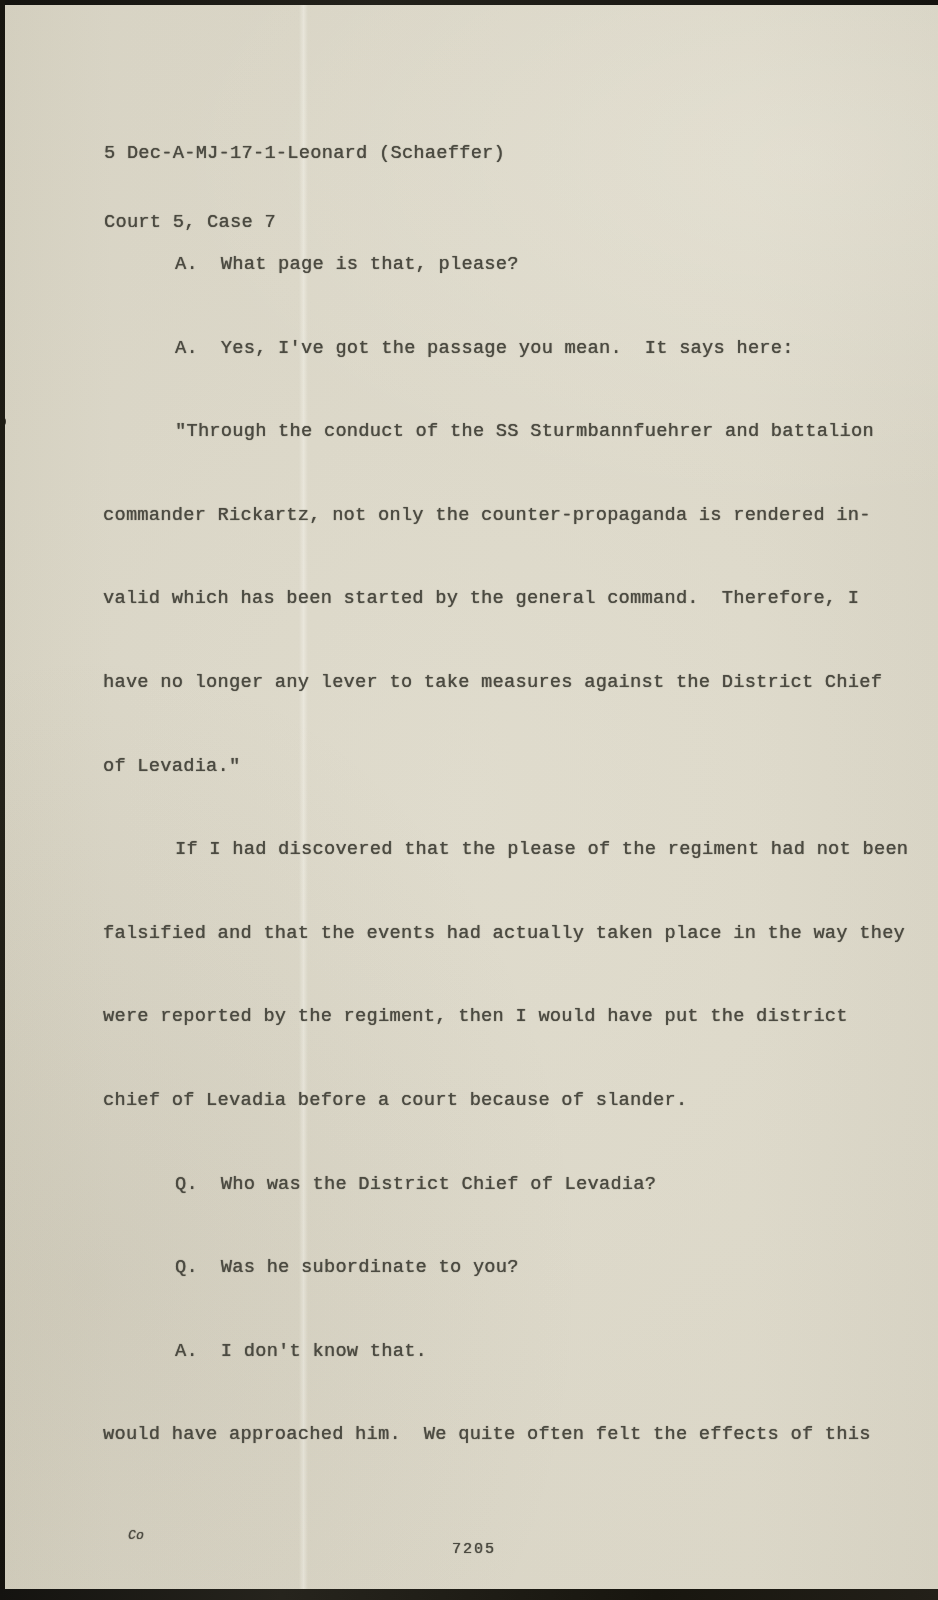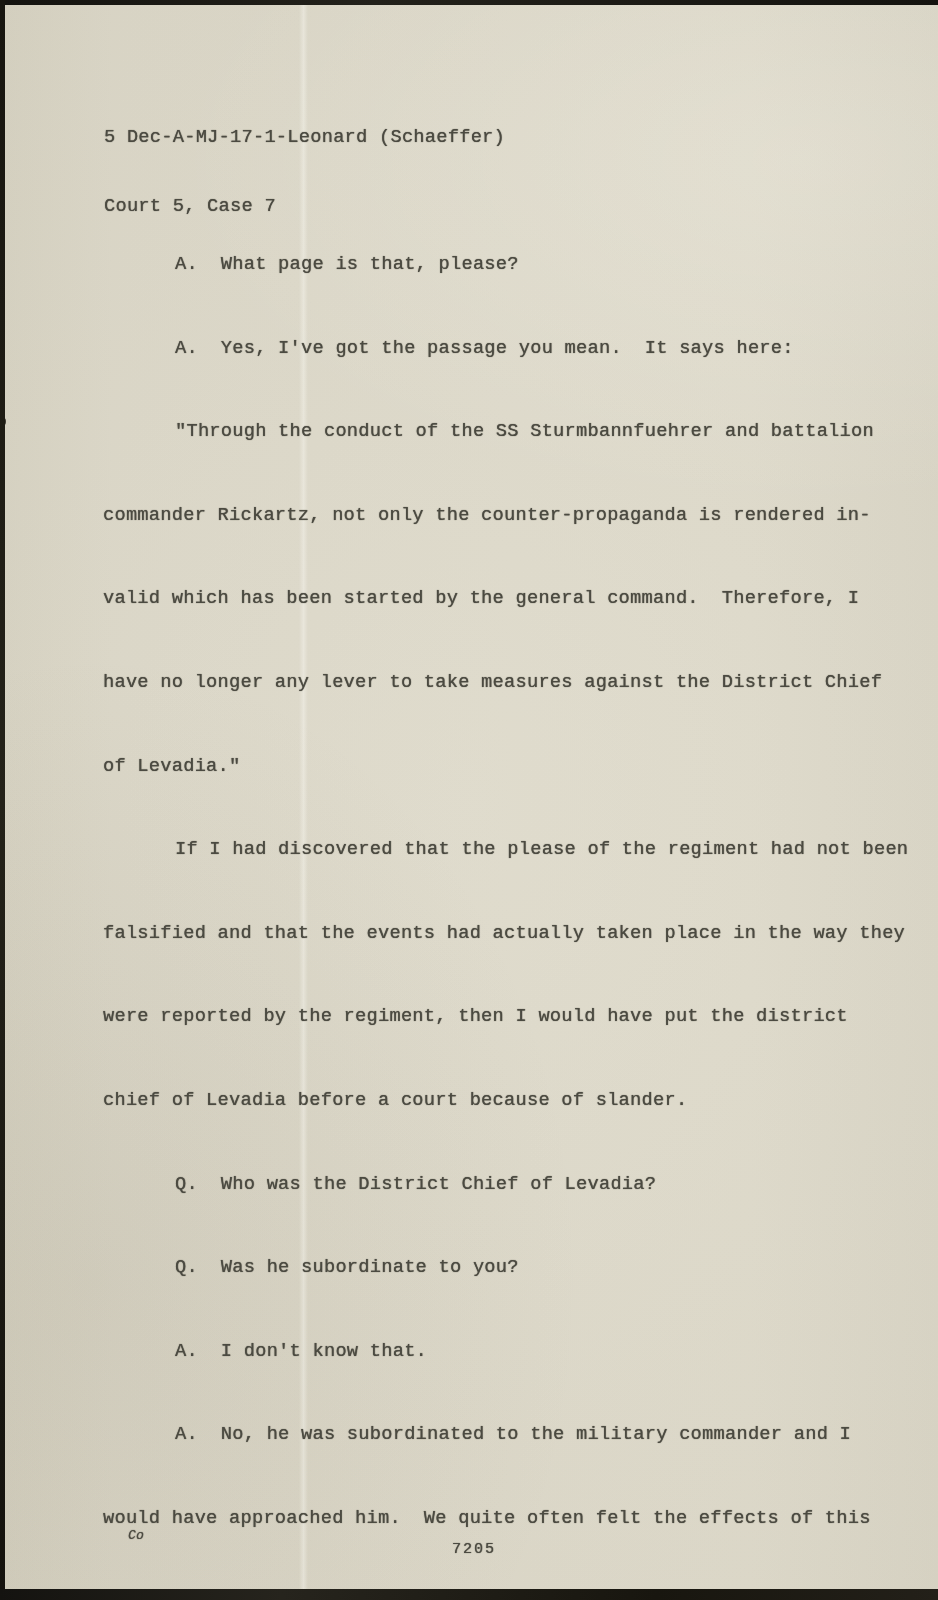--- a/index.html
+++ b/index.html
@@ -38,21 +38,21 @@
   .typewriter {
     white-space: pre;
     font-size: 18.6px;
     letter-spacing: 0.3px;
     color: #4b4a41;
     text-shadow: 0 0 1.1px rgba(72,70,60,0.85), 0.4px 0.4px 0.6px rgba(72,70,60,0.35);
   }
   .header {
     position: absolute;
     left: 104px;
-    top: 80px;
+    top: 96px;
     line-height: 23px;
   }
   .body-block {
     position: absolute;
     left: 103px;
     top: 202px;
     width: 790px;
   }
   .line {
     height: 41.6px;
@@ -96,21 +96,20 @@
     <div class="line">valid which has been started by the general command.  Therefore, I</div>
     <div class="line">have no longer any lever to take measures against the District Chief</div>
     <div class="line">of Levadia."</div>
     <div class="line indent">If I had discovered that the please of the regiment had not been</div>
     <div class="line">falsified and that the events had actually taken place in the way they</div>
     <div class="line">were reported by the regiment, then I would have put the district</div>
     <div class="line">chief of Levadia before a court because of slander.</div>
     <div class="line indent">Q.  Who was the District Chief of Levadia?</div>
     <div class="line indent">Q.  Was he subordinate to you?</div>
     <div class="line indent">A.  I don't know that.</div>
-    <div class="line indent">A.  No, he was subordinated to the military commander and I</div>
     <div class="line">would have approached him.  We quite often felt the effects of this</div>
     
     
     
     
     
     
     
     
     

